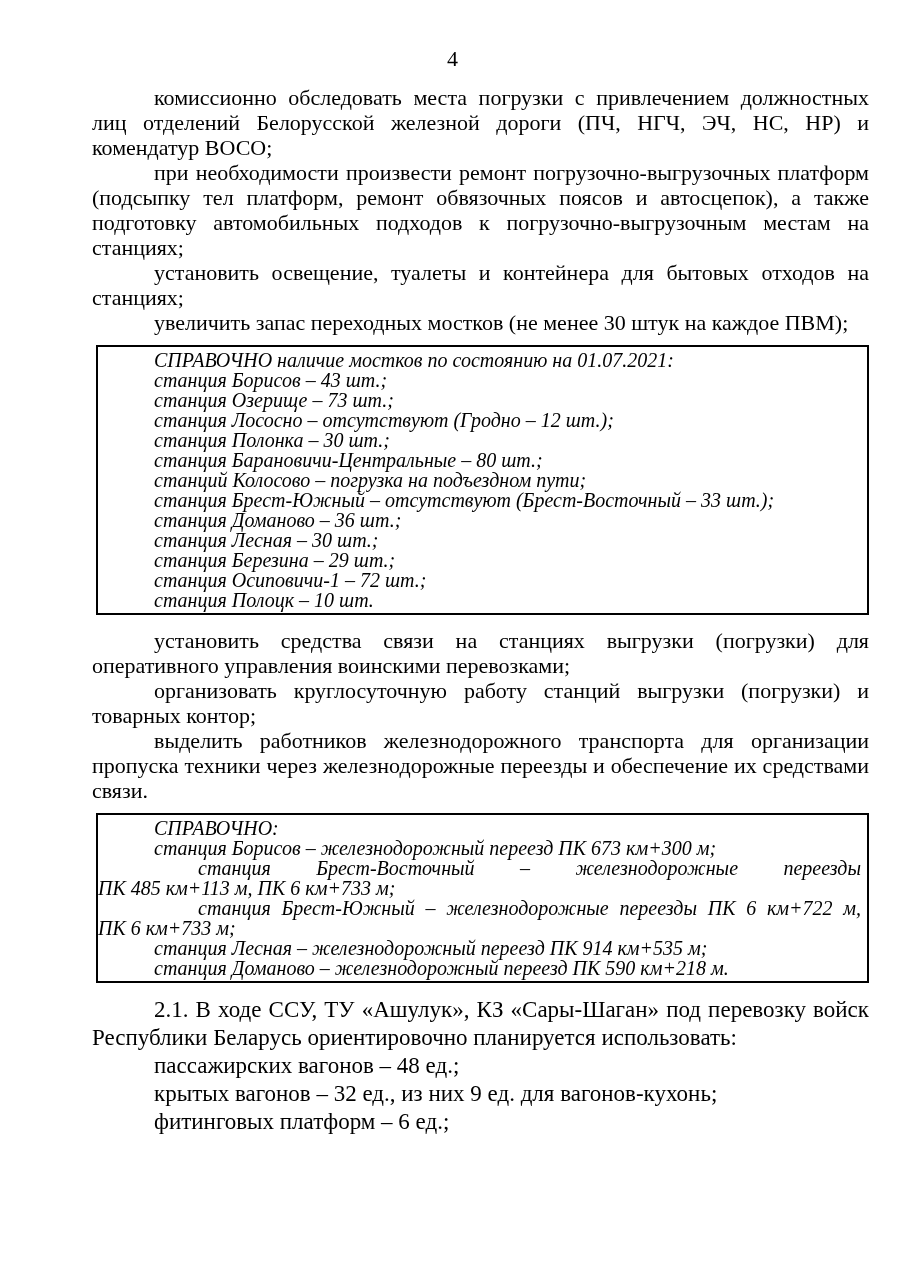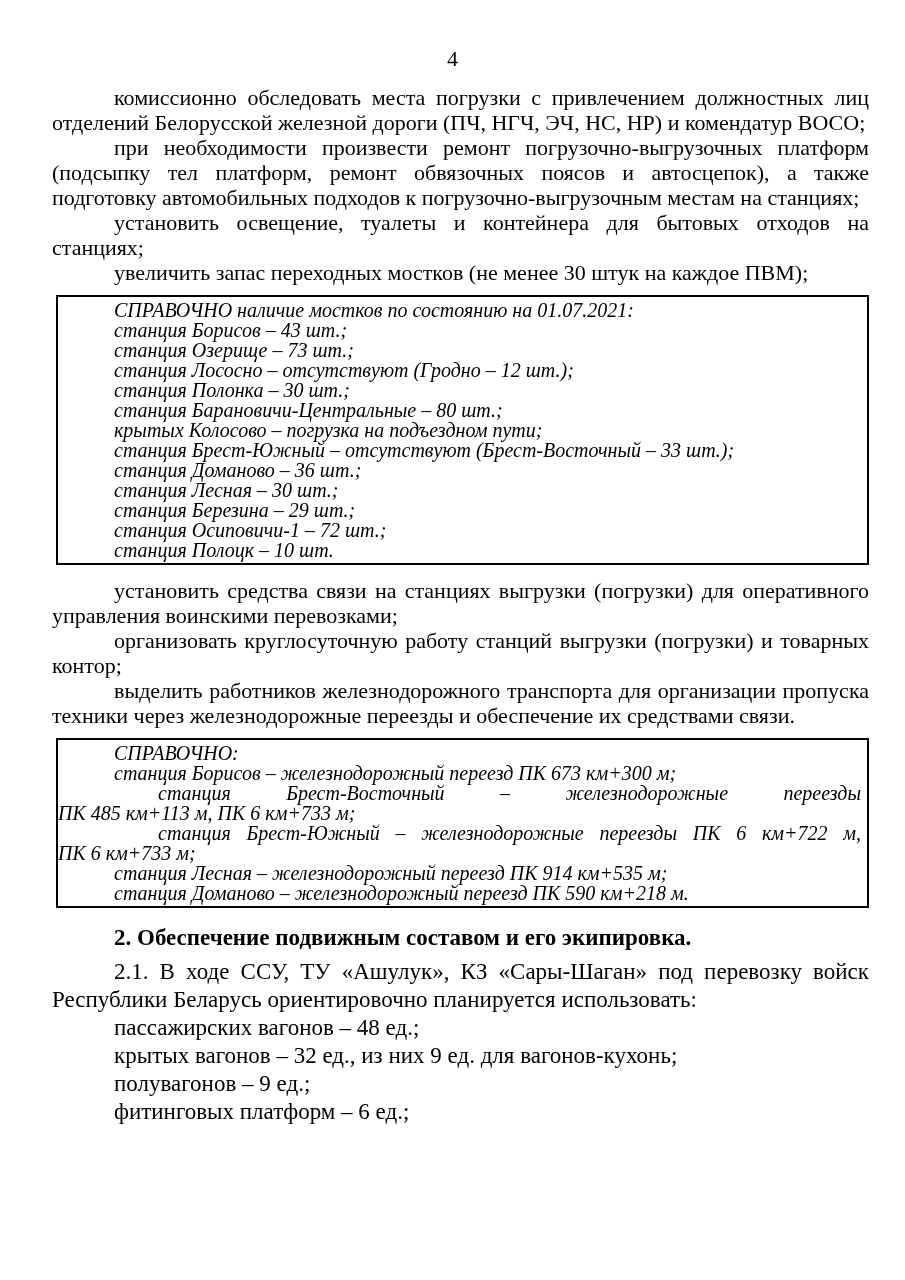--- a/index.html
+++ b/index.html
@@ -17,21 +17,21 @@
     box-sizing: border-box;
     overflow: hidden;
   }
   .page-number {
     padding-top: 46px;
     text-align: center;
     font-size: 22px;
     line-height: 25px;
   }
   .content {
-    margin: 14px 36px 0 52px; 
+    margin: 14px 36px 0 92px; 
   }
   p.body {
     margin: 0;
     font-size: 22px;
     line-height: 25px;
     text-align: justify;
     text-indent: 62px;
   }
   .note-box {
     border: 2px solid #000000;
@@ -91,21 +91,21 @@
     <p class="body">установить освещение, туалеты и контейнера для бытовых отходов на станциях;</p>
     <p class="body">увеличить запас переходных мостков (не менее 30 штук на каждое ПВМ);</p>
 
     <div class="note-box">
       <p>СПРАВОЧНО наличие мостков по состоянию на 01.07.2021:</p>
       <p>станция Борисов – 43 шт.;</p>
       <p>станция Озерище – 73 шт.;</p>
       <p>станция Лососно – отсутствуют (Гродно – 12 шт.);</p>
       <p>станция Полонка – 30 шт.;</p>
       <p>станция Барановичи-Центральные – 80 шт.;</p>
-      <p>крытых Колосово – погрузка на подъездном пути;</p>
+      <p>станций Колосово – погрузка на подъездном пути;</p>
       <p>станция Брест-Южный – отсутствуют (Брест-Восточный – 33 шт.);</p>
       <p>станция Доманово – 36 шт.;</p>
       <p>станция Лесная – 30 шт.;</p>
       <p>станция Березина – 29 шт.;</p>
       <p>станция Осиповичи-1 – 72 шт.;</p>
       <p>станция Полоцк – 10 шт.</p>
     </div>
 
     <p class="body">установить средства связи на станциях выгрузки (погрузки) для оперативного управления воинскими перевозками;</p>
     <p class="body">организовать круглосуточную работу станций выгрузки (погрузки) и товарных контор;</p>
@@ -115,21 +115,19 @@
       <p>СПРАВОЧНО:</p>
       <p>станция Борисов – железнодорожный переезд ПК 673 км+300 м;</p>
       <p class="jl">станция Брест-Восточный – железнодорожные переезды</p>
       <p class="cont">ПК 485 км+113 м, ПК 6 км+733 м;</p>
       <p class="jl">станция Брест-Южный – железнодорожные переезды ПК 6 км+722 м,</p>
       <p class="cont">ПК 6 км+733 м;</p>
       <p>станция Лесная – железнодорожный переезд ПК 914 км+535 м;</p>
       <p>станция Доманово – железнодорожный переезд ПК 590 км+218 м.</p>
     </div>
 
-    <p class="heading">2. Обеспечение подвижным составом и его экипировка.</p>
     <p class="intro">2.1. В ходе ССУ, ТУ «Ашулук», КЗ «Сары-Шаган» под перевозку войск Республики Беларусь ориентировочно планируется использовать:</p>
     <p class="list-item">пассажирских вагонов – 48 ед.;</p>
     <p class="list-item">крытых вагонов – 32 ед., из них 9 ед. для вагонов-кухонь;</p>
-    <p class="list-item">полувагонов – 9 ед.;</p>
     <p class="list-item">фитинговых платформ – 6 ед.;</p>
 
   </div>
 </div>
 
 </body></html>

